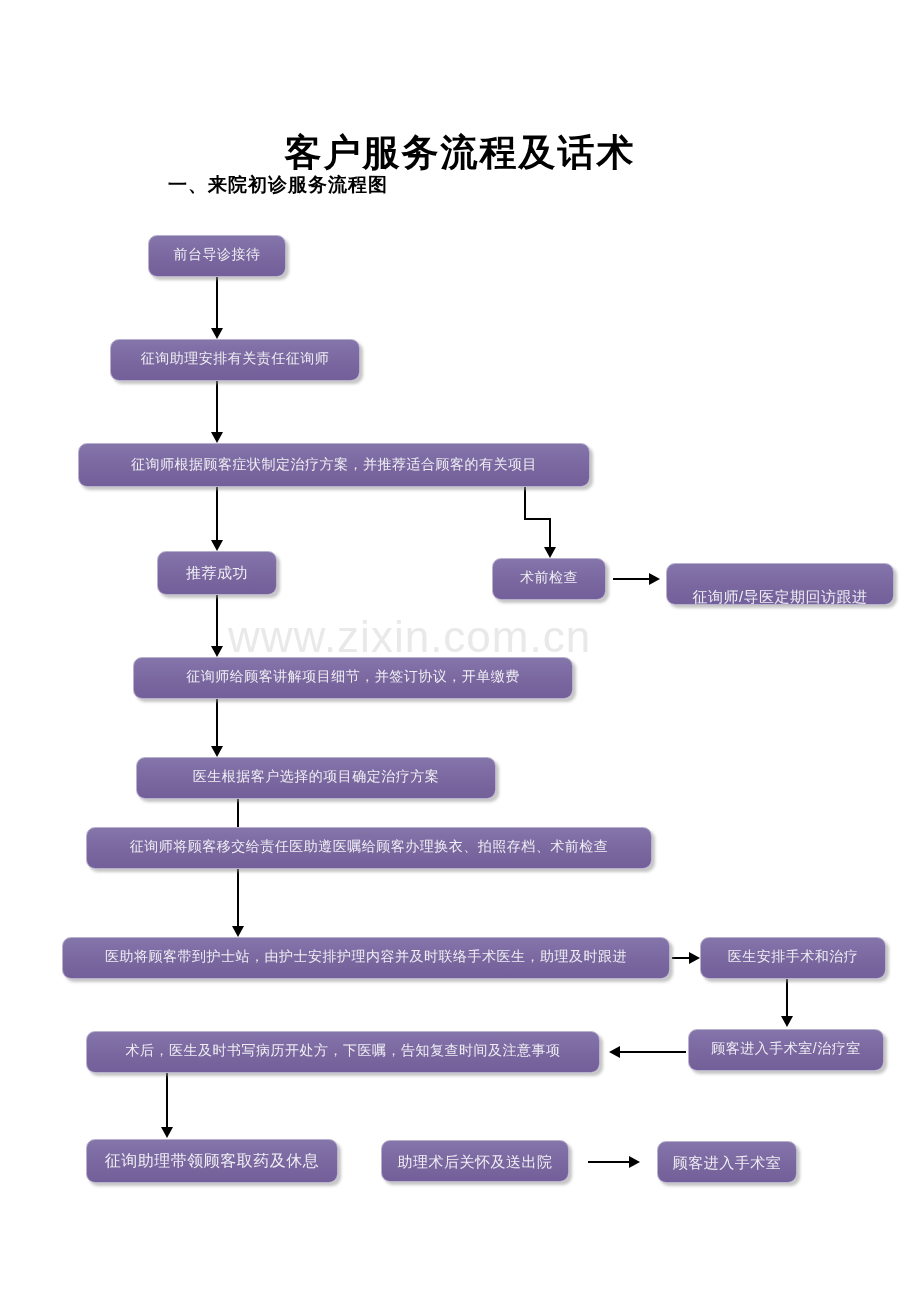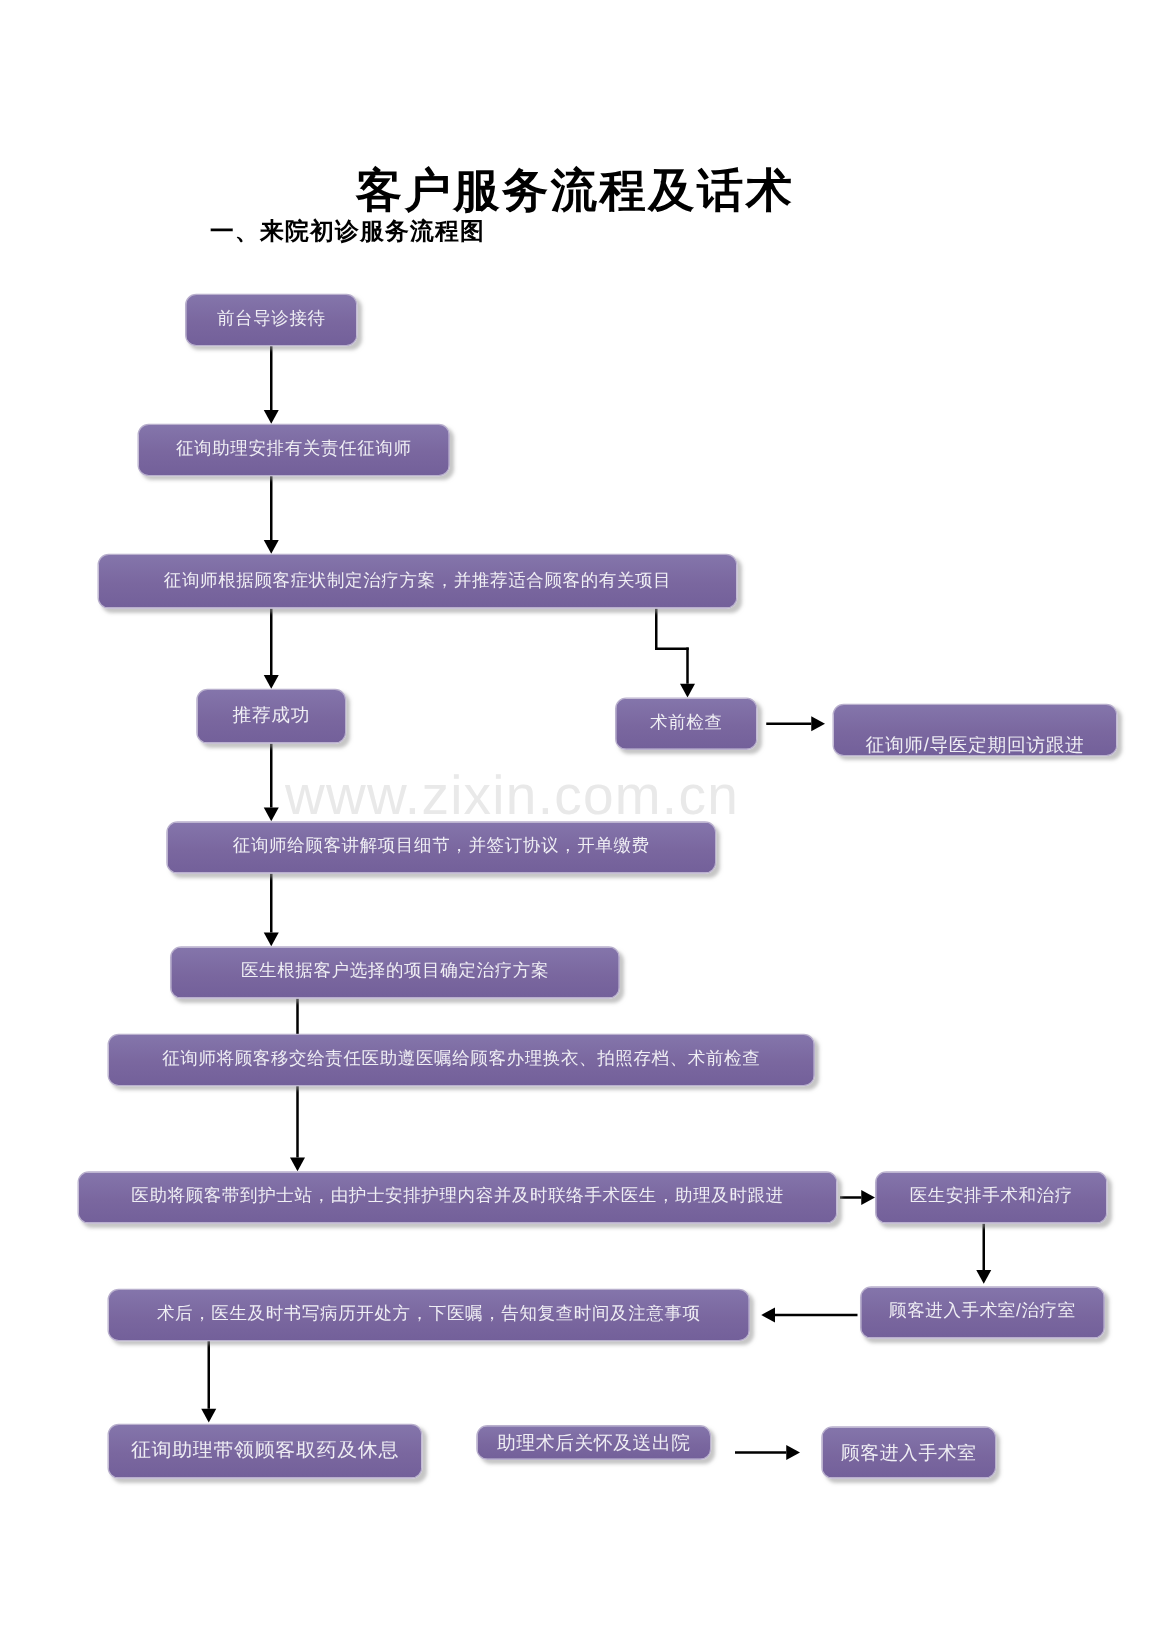--- a/index.html
+++ b/index.html
@@ -224,21 +224,21 @@
   </div>
 
   <div class="node clipped" style="left:86px; top:1031px; width:514px; height:42px;">
     <span class="label" style="font-size:14px;">术后，医生及时书写病历开处方，下医嘱，告知复查时间及注意事项</span>
   </div>
 
   <div class="node" style="left:86px; top:1139px; width:252px; height:44px; align-items:center;">
     <span class="label" style="font-size:16px; padding-bottom:0;">征询助理带领顾客取药及休息</span>
   </div>
 
-  <div class="node" style="left:381px; top:1140px; width:188px; height:28px; align-items:center;">
+  <div class="node" style="left:381px; top:1140px; width:188px; height:42px; align-items:center;">
     <span class="label" style="font-size:15px; padding-bottom:0;">助理术后关怀及送出院</span>
   </div>
 
   <div class="node" style="left:657px; top:1141px; width:140px; height:42px; align-items:center;">
     <span class="label" style="font-size:15px; padding-bottom:0;">顾客进入手术室</span>
   </div>
 
 </div>
 
 </body></html>

